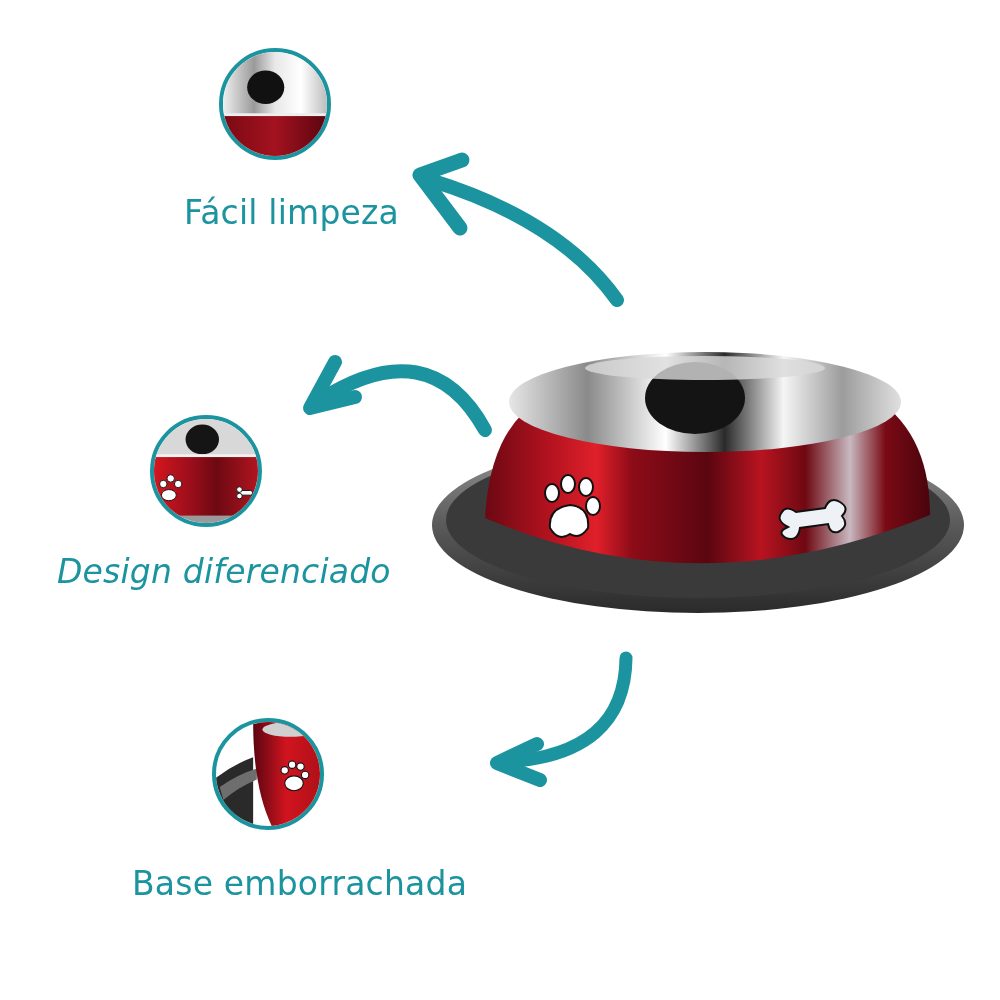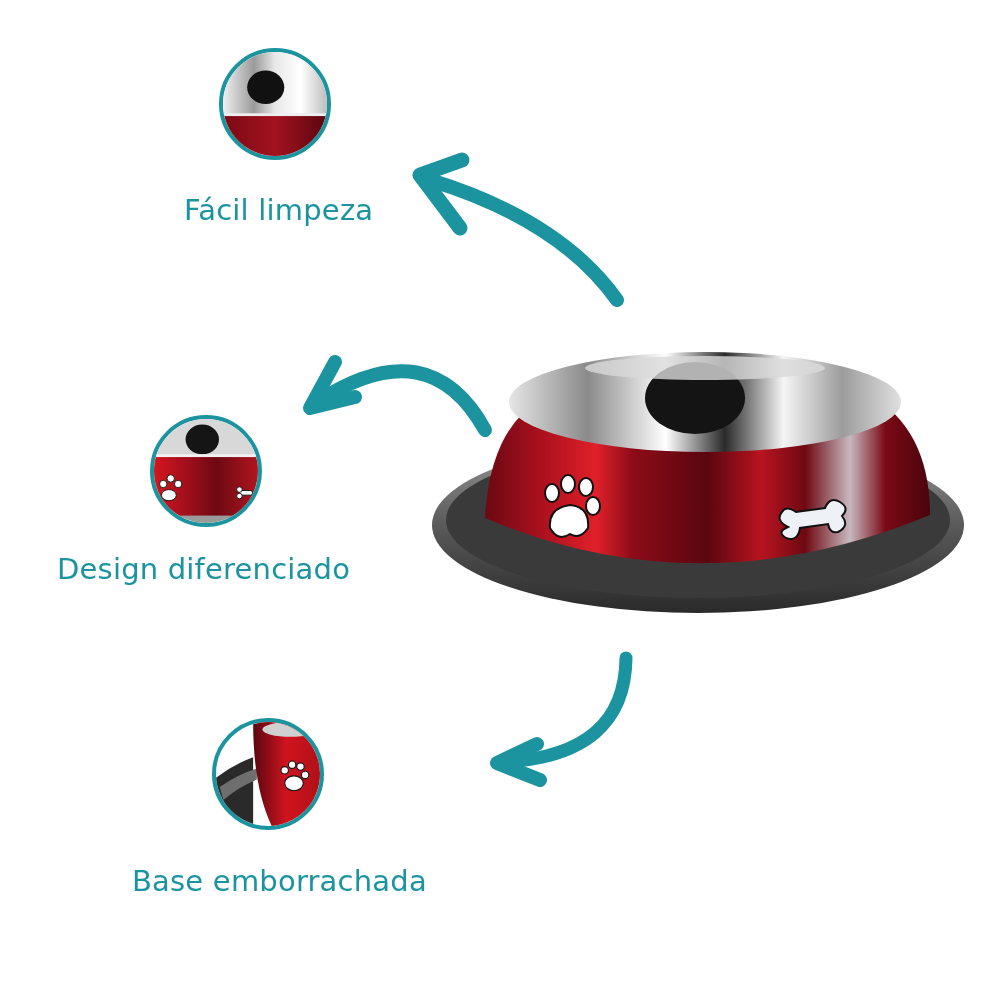--- a/index.html
+++ b/index.html
@@ -1,19 +1,19 @@
 <!DOCTYPE html>
 <html><head>
   <meta charset="utf-8">
   <style>
     html, body { margin: 0; padding: 0; background: #ffffff; }
     body { width: 1000px; height: 1000px; position: relative; overflow: hidden; font-family: "DejaVu Sans", sans-serif; }
     .feature-circle { position: absolute; border-radius: 50%; border: 4px solid #1b949f; overflow: hidden; box-sizing: border-box; background: #ffffff; }
     .feature-circle svg { display: block; width: 100%; height: 100%; }
-    .feature-label { position: absolute; color: #1b949f; font-size: 29px; white-space: nowrap; letter-spacing: 0.2px; }
+    .feature-label { position: absolute; color: #1b949f; font-size: 33px; white-space: nowrap; letter-spacing: 0.2px; }
     .arrow { position: absolute; left: 0; top: 0; }
     .product { position: absolute; left: 430px; top: 350px; width: 545px; height: 270px; }
   </style>
 </head>
 <body>
 
 <div class="feature-circle" style="left:219px;top:48px;width:112px;height:112px;">
   <svg viewBox="0 0 112 112">
     <defs>
       <linearGradient id="steel1" x1="0" x2="1" y1="0" y2="0">
@@ -58,21 +58,21 @@
       <ellipse cx="16" cy="82" rx="8" ry="6"></ellipse>
     </g>
     <g fill="#ffffff" stroke="#111" stroke-width="1">
       <rect x="92" y="77" width="14" height="5" rx="2"></rect>
       <circle cx="92" cy="76" r="3"></circle>
         <circle cx="92" cy="83" r="3"></circle>
     </g>
     <rect x="0" y="104" width="112" height="8" fill="#9a9a9a"></rect>
   </svg>
 </div>
-<div class="feature-label" style="left:57px;top:552px;">Design diferenciado</div>
+<div class="feature-label" style="left:57px;top:552px;font-style:italic;">Design diferenciado</div>
 
 <div class="feature-circle" style="left:212px;top:718px;width:112px;height:112px;">
   <svg viewBox="0 0 112 112">
     <defs>
       <linearGradient id="red3" x1="0" x2="1" y1="0" y2="0">
         <stop offset="0" stop-color="#5a0610"></stop>
           <stop offset="0.5" stop-color="#d1141f"></stop>
           <stop offset="1" stop-color="#b01018"></stop>
       </linearGradient>
     </defs>

